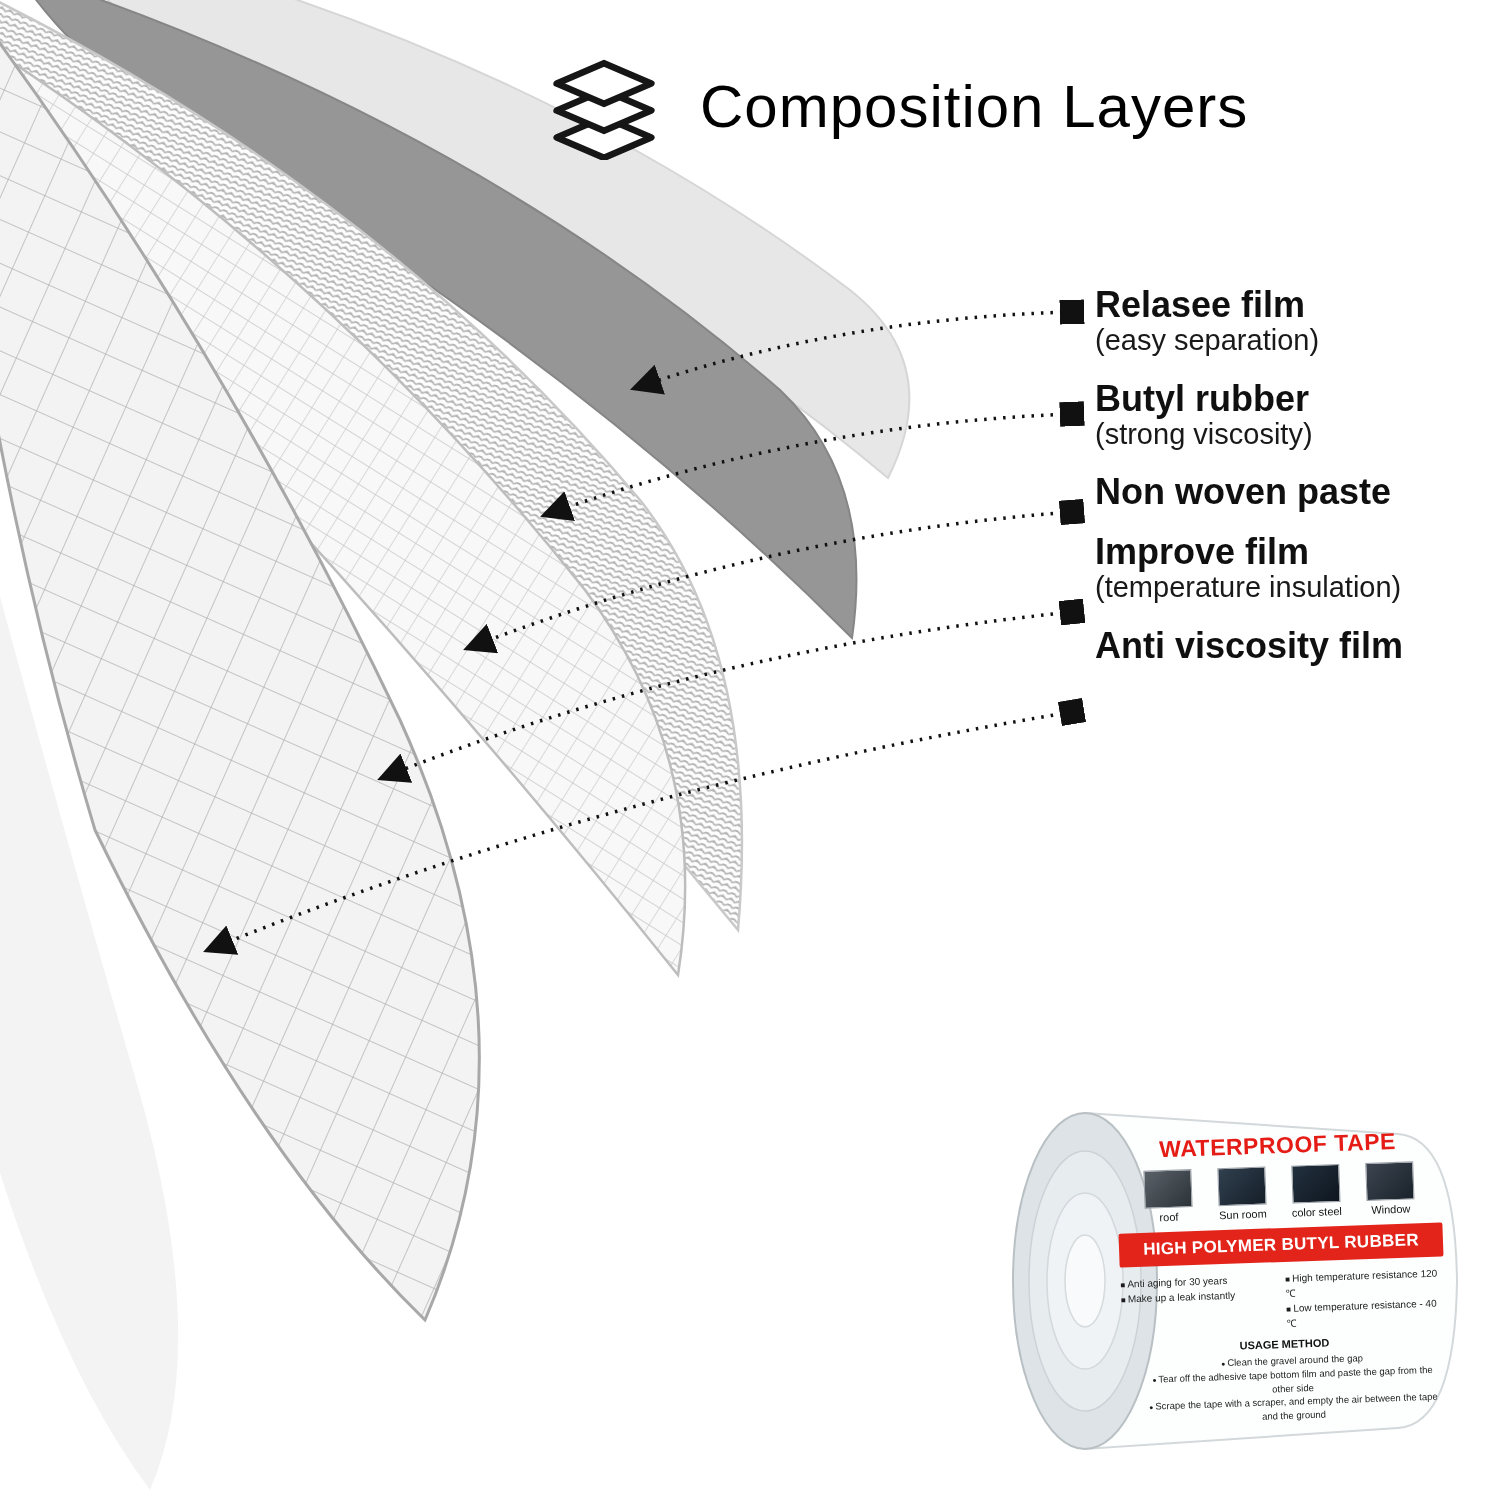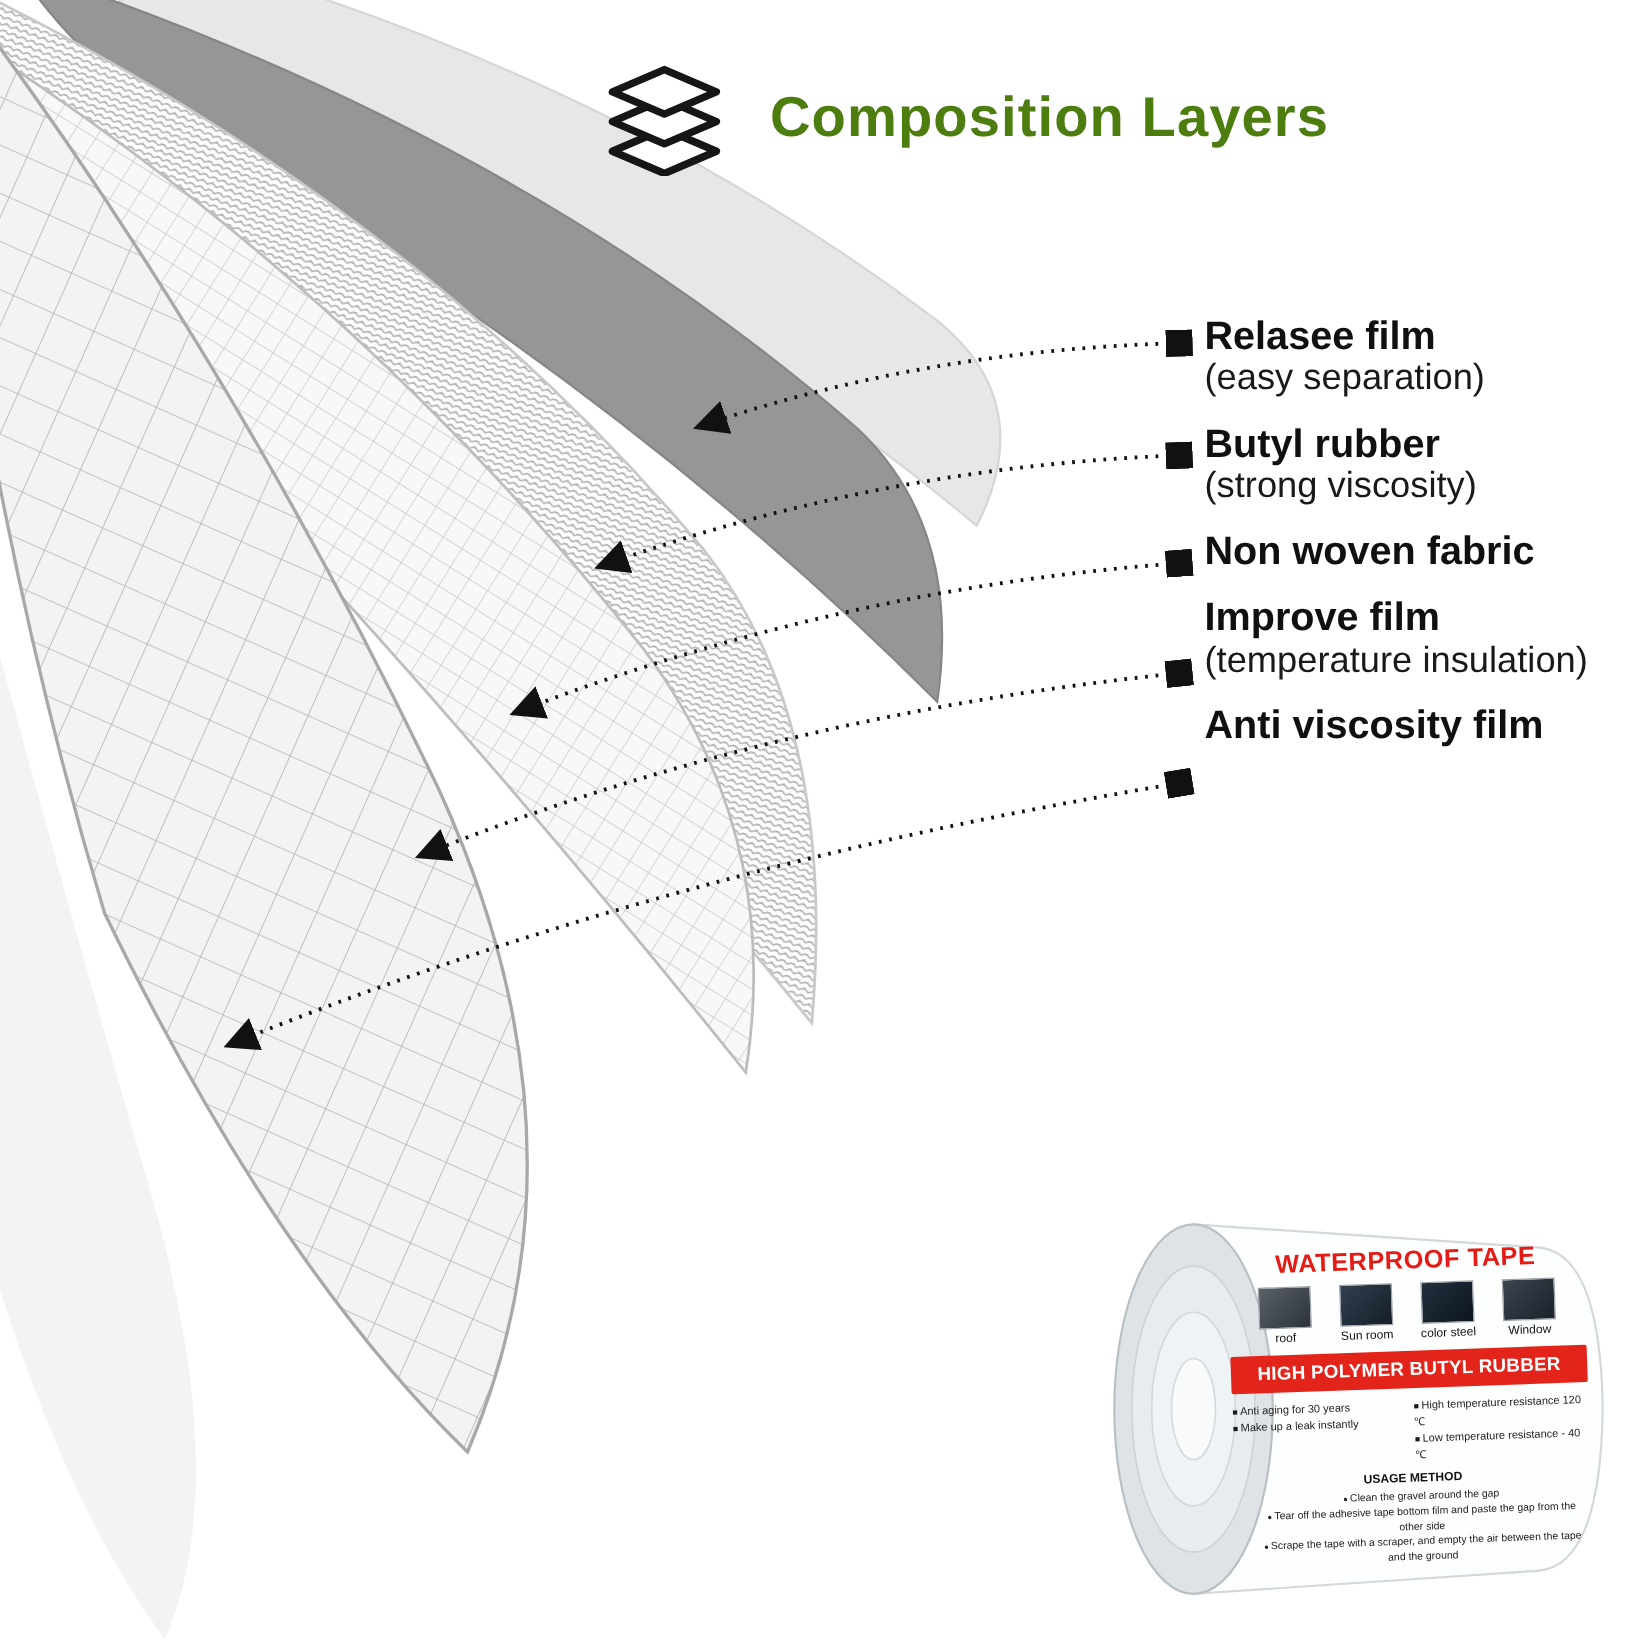--- a/index.html
+++ b/index.html
@@ -4,26 +4,26 @@
 <style>
   html,body{margin:0;padding:0;background:#ffffff;}
   .canvas{
     position:relative;width:1500px;height:1500px;background:#ffffff;overflow:hidden;
     font-family:"Liberation Sans",sans-serif;color:#151515;
   }
   .layers-svg{position:absolute;left:0;top:0;width:1500px;height:1500px;}
   
   .title-row{position:absolute;left:538px;top:52px;display:flex;align-items:center;gap:30px;}
   .title-icon{width:132px;height:108px;flex:0 0 auto;}
-  .title-text{font-size:51px;font-weight:700;letter-spacing:1px;white-space:nowrap;color:#4d7c0f;}
+  .title-text{font-size:60px;font-weight:400;letter-spacing:1px;white-space:nowrap;color:#000000;}
   
   .label-col{position:absolute;left:1095px;top:286px;width:400px;}
   .label-item{margin-bottom:22px;}
   .ln{font-size:36px;font-weight:800;line-height:1.06;color:#101010;white-space:nowrap;}
-  .ld{font-size:33px;font-weight:400;line-height:1.15;color:#191919;white-space:nowrap;}
+  .ld{font-size:29px;font-weight:400;line-height:1.15;color:#191919;white-space:nowrap;}
   
   .roll{position:absolute;left:1003px;top:1076px;width:492px;height:414px;}
   .roll-svg{position:absolute;left:0;top:0;width:100%;height:100%;}
   .roll-label{
     position:absolute;left:118px;top:56px;width:324px;height:340px;
     transform:rotate(-2deg);display:flex;flex-direction:column;align-items:center;
   }
   .wp-head{font-size:23px;font-weight:800;color:#e51c15;letter-spacing:.5px;white-space:nowrap;}
   .app-row{display:flex;justify-content:center;gap:10px;margin-top:7px;width:100%;}
   .app-cell{display:flex;flex-direction:column;align-items:center;width:64px;}
@@ -103,21 +103,21 @@
   <div class="label-col">
     <div class="label-item">
       <div class="ln">Relasee film</div>
       <div class="ld">(easy separation)</div>
     </div>
     <div class="label-item">
       <div class="ln">Butyl rubber</div>
       <div class="ld">(strong viscosity)</div>
     </div>
     <div class="label-item">
-      <div class="ln">Non woven fabric</div>
+      <div class="ln">Non woven paste</div>
     </div>
     <div class="label-item">
       <div class="ln">Improve film</div>
       <div class="ld">(temperature insulation)</div>
     </div>
     <div class="label-item">
       <div class="ln">Anti viscosity film</div>
     </div>
   </div>
 

